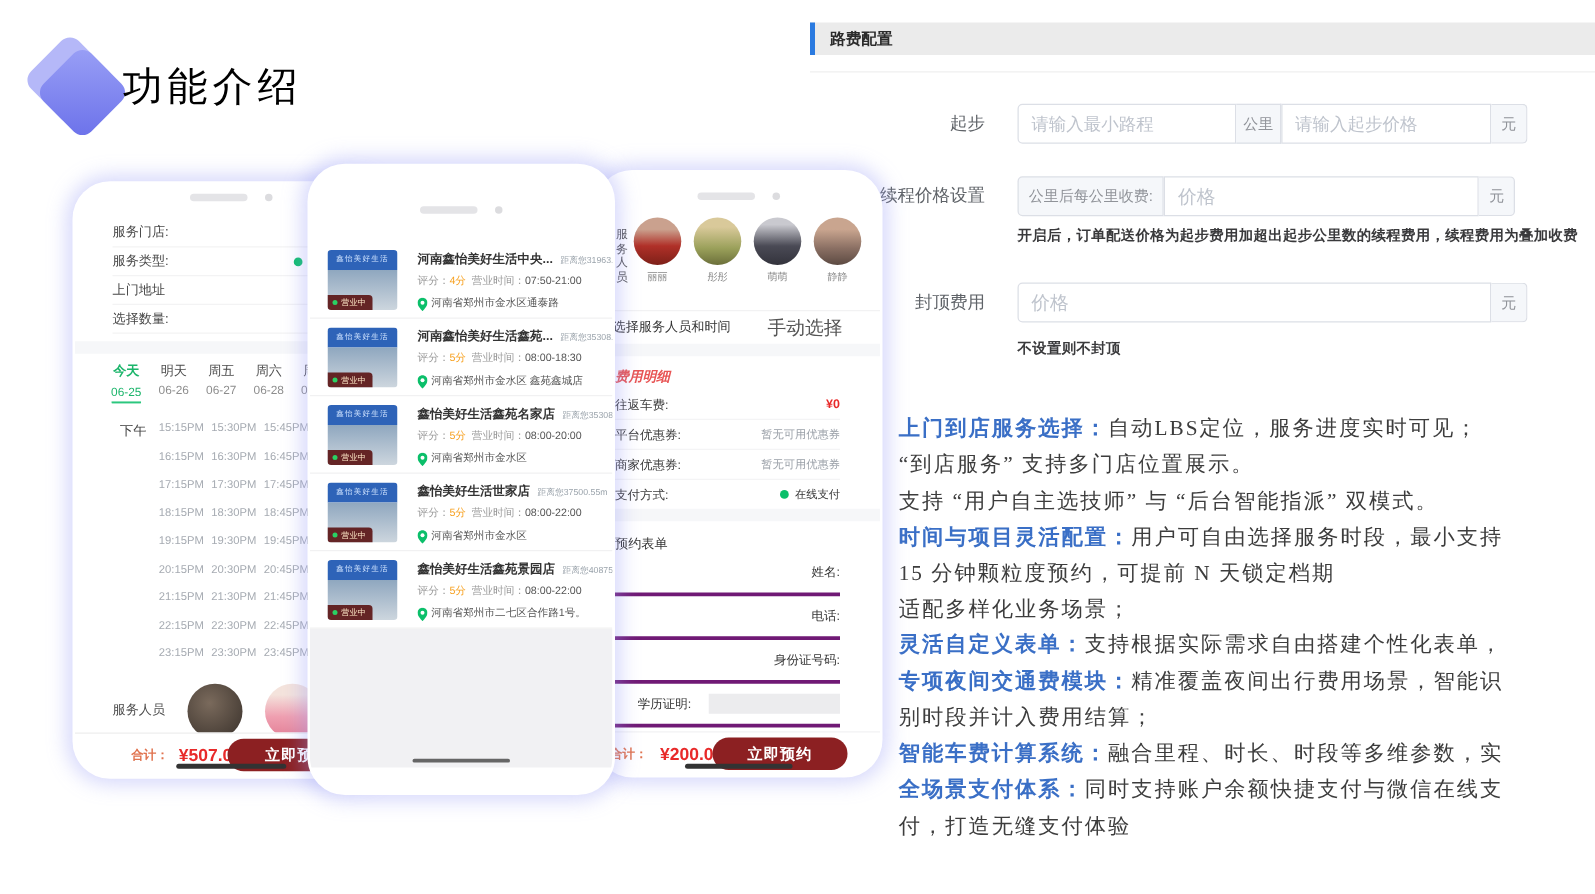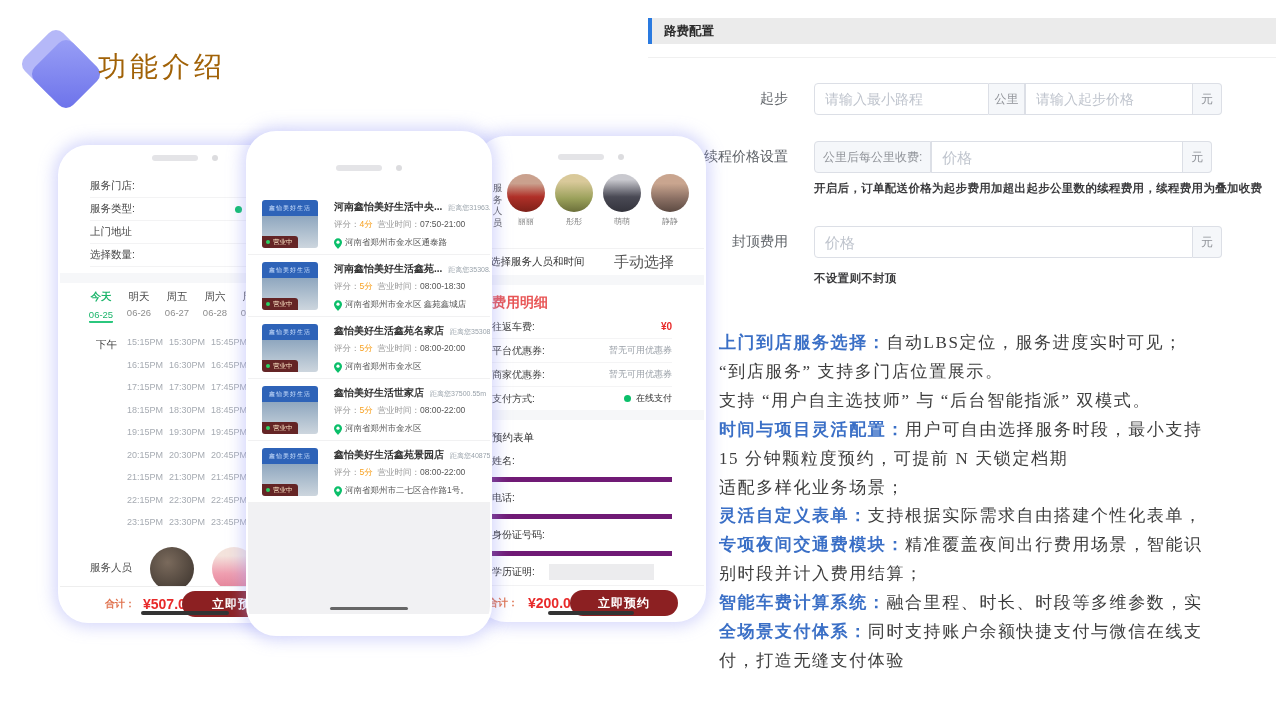--- a/index.html
+++ b/index.html
@@ -5,21 +5,21 @@
   html,body{margin:0;padding:0;background:#fff;}
   .slide{position:relative;width:1276px;height:715px;background:#fff;overflow:hidden;
          font-family:"Liberation Sans",sans-serif;}
 
   
   .brand-diamond{position:absolute;left:36px;top:44px;width:56px;height:56px;}
   .brand-diamond .d-back{position:absolute;left:-7px;top:-7px;width:54px;height:54px;
       background:#b5b8f8;transform:rotate(45deg);border-radius:10px;}
   .brand-diamond .d-front{position:absolute;left:3px;top:3px;width:54px;height:54px;
       background:linear-gradient(135deg,#9aa0f6,#6b71ea);transform:rotate(45deg);border-radius:10px;}
-  .page-title{position:absolute;left:98px;top:48px;font-size:28px;color:#a16207;
+  .page-title{position:absolute;left:98px;top:48px;font-size:32px;color:#000000;
       letter-spacing:4px;font-weight:500;}
 
   
   .cfg{position:absolute;left:648px;top:18px;width:628px;height:290px;}
   .cfg-header{height:26px;background:#ebebeb;border-left:4px solid #2a7ae0;display:flex;
       align-items:center;padding-left:12px;font-size:12.5px;font-weight:bold;color:#2b2b2b;}
   .cfg-sep{position:absolute;left:0;top:39px;width:628px;border-top:1px solid #f0f0f0;}
   .cfg-row{position:absolute;left:0;display:flex;align-items:center;}
   .cfg-row.r1{top:65px;} .cfg-row.r2{top:123px;} .cfg-row.r3{top:208px;}
   .cfg-label{width:166px;box-sizing:border-box;text-align:right;padding-right:26px;
@@ -139,31 +139,31 @@
   .phone3 .notch{margin-top:16px;}
   .p3-staff{position:relative;margin-top:14px;height:74px;}
   .p3-vlabel{position:absolute;left:14px;top:8px;width:11px;font-size:9.5px;color:#555;
       line-height:11.5px;text-align:center;word-break:break-all;}
   .p3-avs{position:absolute;left:24px;top:0;display:flex;}
   .p3-av{width:48px;display:flex;flex-direction:column;align-items:center;}
   .p3-pick{height:26px;display:flex;align-items:center;justify-content:space-between;
       padding:0 30px 0 12px;border-top:1px solid #f2f2f3;font-size:10.5px;color:#333;}
   .p3-pick-action{font-size:15px;color:#555;}
   .p3-fees{padding:0 32px 0 14px;}
-  .p3-sec{font-size:14px;font-weight:bold;color:#e85555;margin:9px 0 3px;}
+  .p3-sec{font-size:11px;font-weight:bold;color:#e85555;margin:9px 0 3px;font-style:italic;}
   .fee-row{height:23px;display:flex;align-items:center;justify-content:space-between;
       font-size:10px;color:#3b3b3b;border-bottom:1px solid #f4f4f5;}
   .fee-row:last-child{border-bottom:none;}
   .v-red{color:#e82a2a;font-weight:bold;}
   .v-grey{color:#9aa0a8;font-size:9px;}
   .v-pay{display:flex;align-items:center;gap:5px;font-size:9px;color:#333;}
   .p3-form{padding:0 32px 0 14px;}
   .p3-sec2{font-size:10.5px;color:#333;margin:11px 0 0;}
   .p3-field{height:32px;display:flex;align-items:center;font-size:10px;color:#333;
-      border-bottom:5px solid #701a75;}
+      border-bottom:3px solid #701a75;justify-content:flex-end;}
   .upload{width:105px;height:16px;background:#ececee;margin-left:14px;}
   .p3-footer{position:absolute;left:0;right:0;bottom:0;height:34px;border-top:1px solid #f2f2f3;
       display:flex;align-items:center;background:#fff;}
   .p3-footer .total-lbl{margin-left:10px;font-size:10px;}
   .p3-footer .price{margin-left:10px;font-size:14px;}
   .p3-footer .book-btn{position:absolute;left:92px;top:4px;width:108px;height:26px;}
   .phone3 .hbar{bottom:5px;width:86px;}
 </style>
 </head>
 <body>

